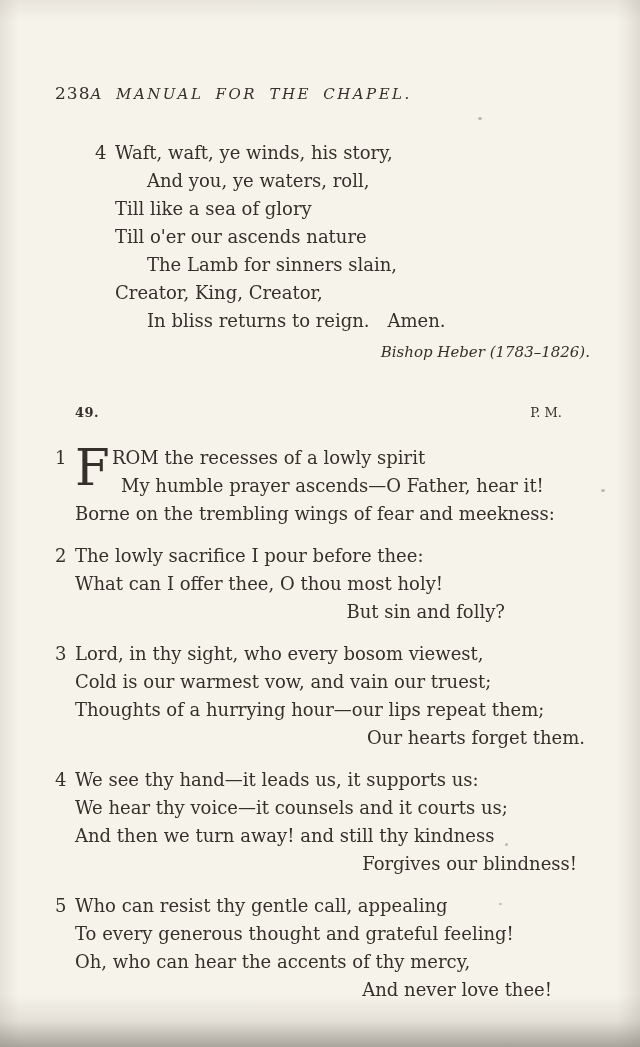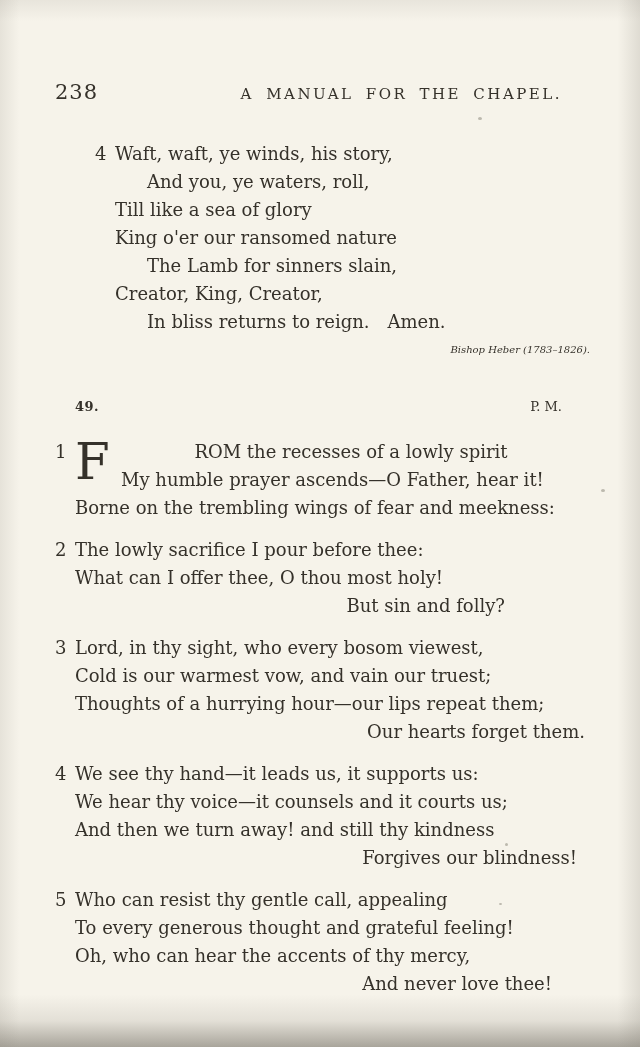--- a/index.html
+++ b/index.html
@@ -16,74 +16,74 @@
     padding:50px 50px 0 55px;
     overflow:hidden;
     background:
       linear-gradient(to right, rgba(130,125,115,0.14), transparent 3%),
       linear-gradient(to left, rgba(130,125,115,0.20), transparent 3.5%),
       linear-gradient(to top, rgba(105,100,90,0.55), rgba(140,135,125,0.18) 2.5%, transparent 5%),
       linear-gradient(to bottom, rgba(130,125,115,0.12), transparent 2%),
       #f6f3ea;
   }
   .page-header { display:flex; align-items:baseline; margin-bottom:36px; }
-  .page-number { font-size:21px; letter-spacing:1px; }
+  .page-number { font-size:17px; letter-spacing:1px; }
   .running-title {
-    flex:1; text-align:right;
-    font-size:15px;
+    flex:1; text-align:left;
+    font-style:italic; font-size:15px;
     letter-spacing:2.5px; word-spacing:5px;
     padding-right:28px;
     white-space:nowrap;
     margin-top:35px;
   }
   .prev-stanza { position:relative; padding-left:60px; font-size:18px; line-height:28px; }
   .prev-stanza .vnum { position:absolute; left:40px; top:0; }
   .line { white-space:nowrap; }
   .prev-stanza .indent { padding-left:32px; }
-  .attribution { text-align:right; font-style:italic; font-size:10px; margin-top:8px; }
+  .attribution { text-align:right; font-style:italic; font-size:15px; margin-top:8px; }
   .hymn-heading {
     display:flex; justify-content:space-between;
     margin-top:44px; padding-left:20px; padding-right:28px;
     font-size:13px;
   }
   .hymn-number { font-weight:bold; letter-spacing:0.5px; }
   .verse { position:relative; font-size:18px; line-height:28px; margin-top:14px; }
   .verse-1 { margin-top:24px; }
   .verse .vnum { position:absolute; left:0; top:0; }
   .verse .line { padding-left:20px; }
   .verse .right { text-align:right; padding-left:0; }
   .pr-a { padding-right:30px; }
   .pr-b { padding-right:85px; }
   .pr-c { padding-right:5px; }
   .pr-d { padding-right:13px; }
   .pr-e { padding-right:38px; }
   .verse-1 .dropcap {
     position:absolute; left:20px; top:2px;
     font-size:50px; line-height:44px;
   }
-  .verse-1 .l0 { padding-left:57px;text-align:center; }
+  .verse-1 .l0 { padding-left:57px; }
   .verse-1 .l1 { padding-left:66px; }
   .speck { position:absolute; background:#8d887c; border-radius:50%; opacity:0.55; }
 </style>
 </head>
 <body>
 
 <div class="page">
 
   <header class="page-header">
     <span class="page-number">238</span>
     <span class="running-title">A MANUAL FOR THE CHAPEL.</span>
   </header>
 
   <section class="prev-stanza">
     <span class="vnum">4</span>
     <div class="line">Waft, waft, ye winds, his story,</div>
     <div class="line indent">And you, ye waters, roll,</div>
     <div class="line">Till like a sea of glory</div>
-    <div class="line">King o'er our ransomed nature</div>
+    <div class="line">Till o'er our ascends nature</div>
     <div class="line indent">The Lamb for sinners slain,</div>
     <div class="line">Creator, King, Creator,</div>
     <div class="line indent">In bliss returns to reign. Amen.</div>
   </section>
 
   <div class="attribution">Bishop Heber (1783–1826).</div>
 
   <div class="hymn-heading">
     <span class="hymn-number">49.</span>
     <span class="hymn-meter">P. M.</span>

